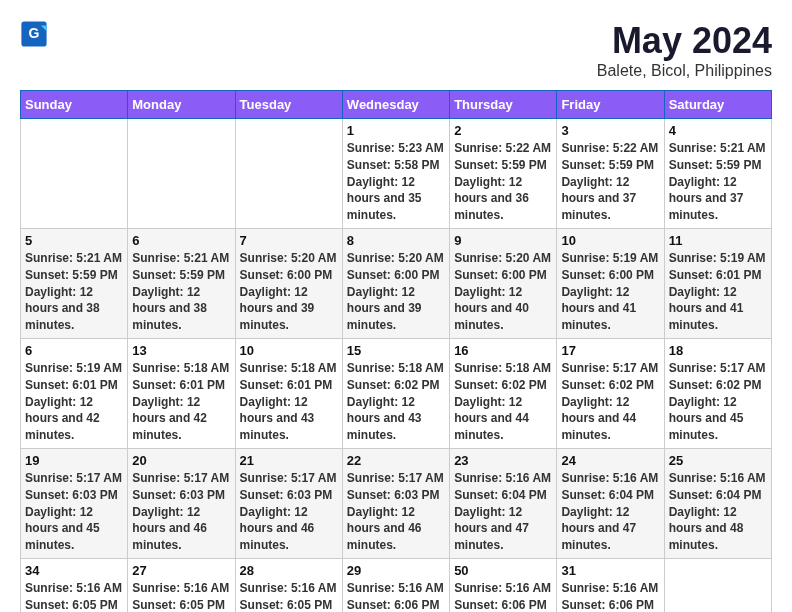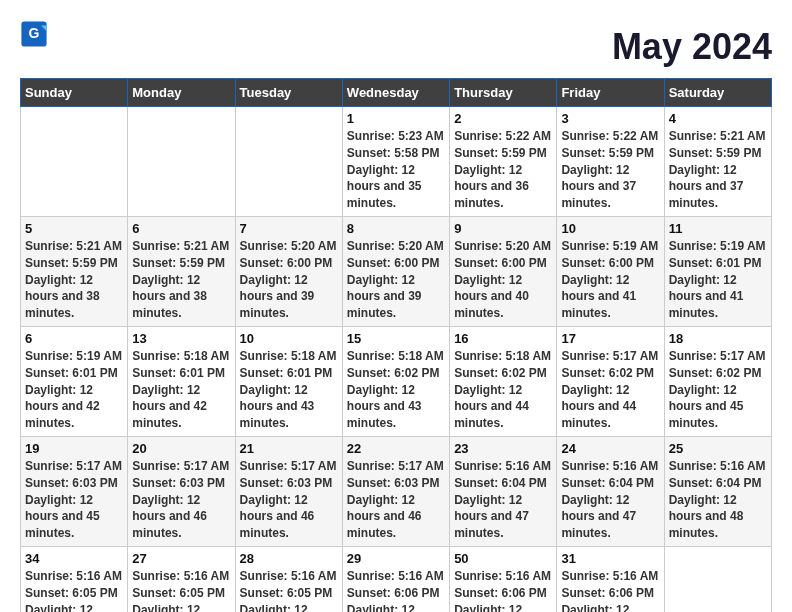--- a/index.html
+++ b/index.html
@@ -29,38 +29,37 @@
     }
     .logo-text span {
       color: #1565c0;
     }
     .logo-icon {
       width: 28px;
       height: 28px;
     }
     .title-area {
       text-align: right;
-      margin-top: 6px;
     }
     .main-title {
       font-size: 36px;
       font-weight: bold;
       color: #1a1a2e;
     }
     .subtitle {
       font-size: 16px;
       color: #333;
     }
     .calendar {
       width: 100%;
       border-collapse: collapse;
       border: 1px solid #ccc;
     }
     .calendar th {
-      background-color: #404040;
+      background-color: #8b5cf6;
       color: #fff;
       font-size: 13px;
       font-weight: bold;
       padding: 6px 4px;
       text-align: left;
       border: 1px solid #1565c0;
       margin-left: 28px;
     }
     .calendar td {
       border: 1px solid #ccc;
@@ -100,20 +99,21 @@
 <div class="header-area">
   <div class="logo">
     <svg class="logo-icon" viewBox="0 0 40 40">
       <rect x="2" y="2" width="36" height="36" rx="4" fill="#1565c0"></rect>
       <text x="20" y="26" text-anchor="middle" fill="white" font-size="20" font-weight="bold" font-family="Arial">G</text>
       <polygon points="30,8 38,8 38,16" fill="#4fc3f7"></polygon>
     </svg>
   </div>
   <div class="title-area">
     <div class="main-title">May 2024</div>
+    <div class="subtitle">Balete, Bicol, Philippines</div>
   </div>
 </div>
 
 <table class="calendar">
   <thead>
     <tr>
     <th>Sunday</th>
         <th>Monday</th>
         <th>Tuesday</th>
         <th>Wednesday</th>

